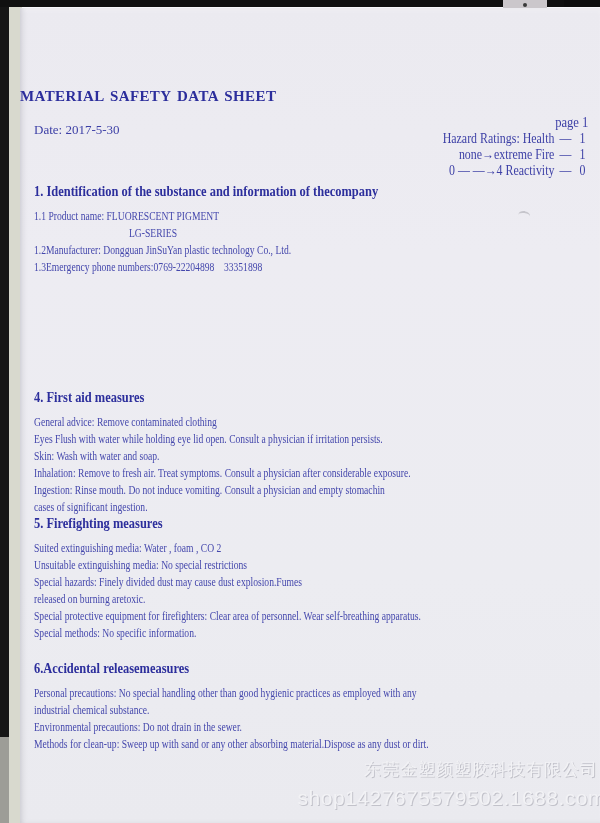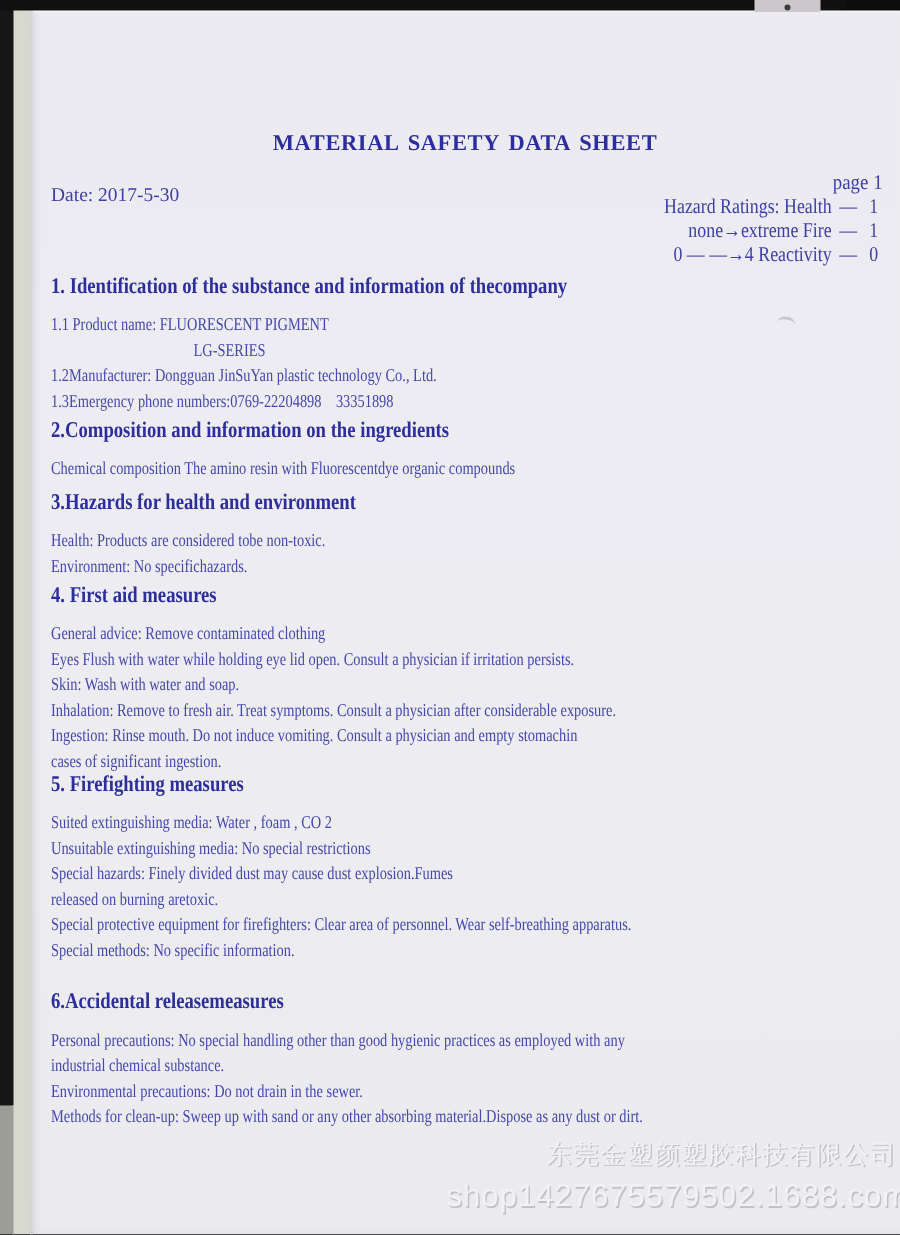--- a/index.html
+++ b/index.html
@@ -18,21 +18,21 @@
   .top-tab-dot{position:absolute;left:523px;top:3px;width:4px;height:4px;background:#3a3a3a;border-radius:50%;}
   .paper-top-edge{position:absolute;left:22px;top:7px;width:578px;height:5px;background:#f7f7fa;}
   
   .paper{
     position:absolute;left:20px;top:8px;width:580px;height:815px;
     background:linear-gradient(180deg,#ebeaf0 0%,#edecf2 30%,#ececf1 70%,#eaeaef 100%);
     box-shadow:inset 4px 0 7px -4px rgba(120,120,130,.45), inset 0 4px 6px -4px rgba(255,255,255,.9);
   }
   .title{
     position:absolute;left:0;top:80px;width:100%;
-    text-align:center;font-weight:bold;font-size:15px;letter-spacing:.4px;word-spacing:2px;
+    text-align:left;font-weight:bold;font-size:15px;letter-spacing:.4px;word-spacing:2px;
     color:#2c2e9c;
   }
   .date{position:absolute;left:14px;top:114px;font-size:13px;color:#3c3fa6;}
   .meta{position:absolute;right:12px;top:107px;color:#3c3fa6;font-size:14px;}
   .meta-row{display:flex;justify-content:flex-end;align-items:baseline;height:16px;line-height:16px;
     transform:scaleX(.85);transform-origin:right top;}
   .meta-page{text-align:right;height:16px;line-height:16px;transform:scaleX(.9);transform-origin:right top;}
   .meta-sep{display:inline-block;width:26px;text-align:center;}
   .meta-val{display:inline-block;width:14px;text-align:center;}
   
@@ -95,30 +95,21 @@
   <div class="smudge"></div>
 
   <div class="sec" style="top:173px">
     <div class="sec-h">1. Identification of the substance and information of thecompany</div>
     <div class="sec-line">1.1 Product name: FLUORESCENT PIGMENT</div>
     <div class="sec-line indent">LG-SERIES</div>
     <div class="sec-line">1.2Manufacturer: Dongguan JinSuYan plastic technology Co., Ltd.</div>
     <div class="sec-line">1.3Emergency phone numbers:0769-22204898    33351898</div>
   </div>
 
-  <div class="sec" style="top:269px">
-    <div class="sec-h">2.Composition and information on the ingredients</div>
-    <div class="sec-line">Chemical composition The amino resin with Fluorescentdye organic compounds</div>
-  </div>
 
-  <div class="sec" style="top:317px">
-    <div class="sec-h">3.Hazards for health and environment</div>
-    <div class="sec-line">Health: Products are considered tobe non-toxic.</div>
-    <div class="sec-line">Environment: No specifichazards.</div>
-  </div>
 
   <div class="sec" style="top:379px">
     <div class="sec-h">4. First aid measures</div>
     <div class="sec-line">General advice: Remove contaminated clothing</div>
     <div class="sec-line">Eyes Flush with water while holding eye lid open. Consult a physician if irritation persists.</div>
     <div class="sec-line">Skin: Wash with water and soap.</div>
     <div class="sec-line">Inhalation: Remove to fresh air. Treat symptoms. Consult a physician after considerable exposure.</div>
     <div class="sec-line">Ingestion: Rinse mouth. Do not induce vomiting. Consult a physician and empty stomachin</div>
     <div class="sec-line">cases of significant ingestion.</div>
   </div>

